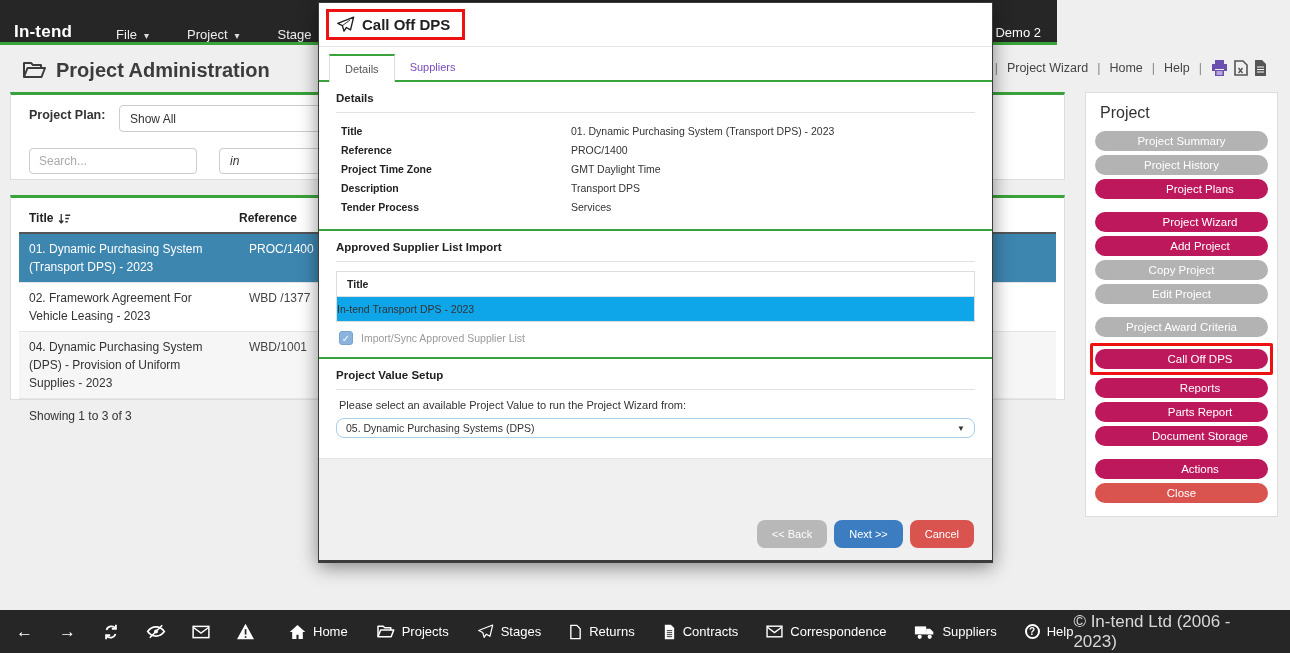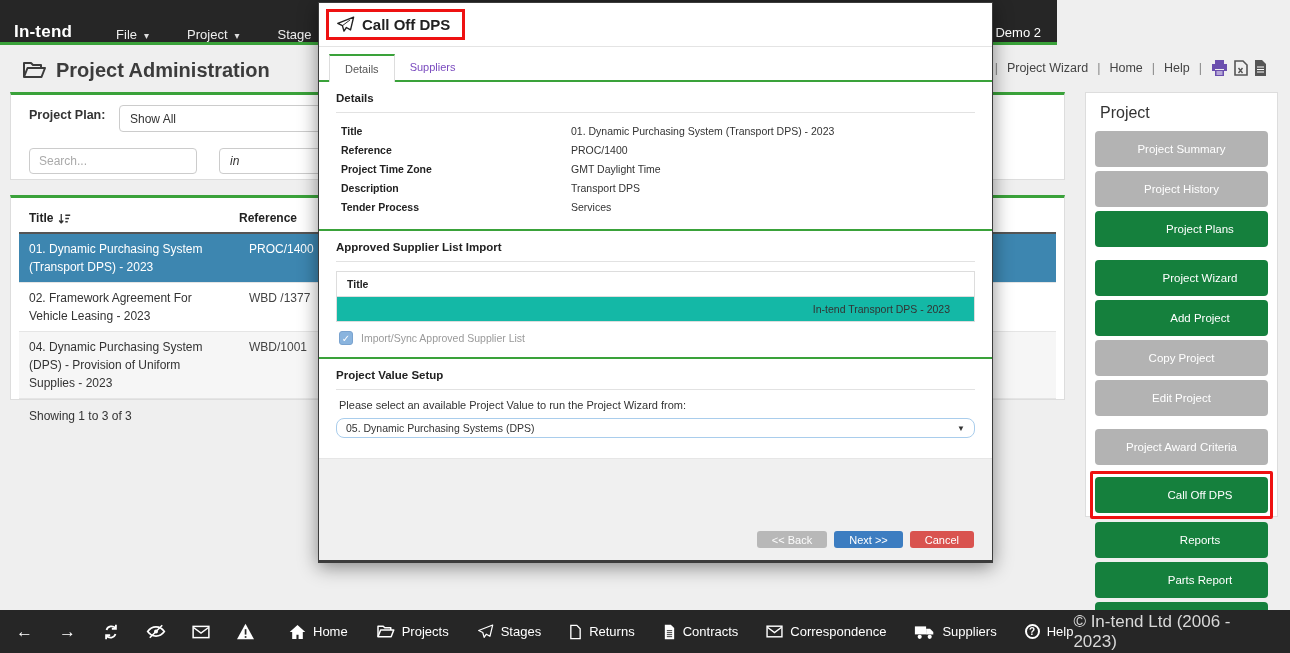--- a/index.html
+++ b/index.html
@@ -58,23 +58,23 @@
   .t-row.selected { background:#3d86b0; color:#fff; }
   .t-row.selected .c-ref { color:#fff; }
   .t-row.selected .c-end { border-left:1px solid #fff; }
   .t-row.selected .hub-ic { color:#fff; }
   .hub-ic { color:#333; display:inline-flex; }
   .tbl-footer { padding:10px 10px; font-size:12px; color:#333; }
 
   
   .sb-title { font-size:16px; color:#333; padding:11px 0 9px 14px; }
   .sb-buttons { padding:0 9px; display:flex; flex-direction:column; }
-  .sb-btn { height:36px; border-radius:4px; color:#fff; font-size:11.5px; display:flex; align-items:center;
+  .sb-btn { height:20px; border-radius:10px; color:#fff; font-size:11.5px; display:flex; align-items:center;
             justify-content:center; margin-bottom:4px; cursor:pointer; white-space:nowrap; }
-  .sb-btn.primary { background:#15803d;padding-left:37px; }
+  .sb-btn.primary { background:#be185d;padding-left:37px; }
   .sb-btn.disabled { background:#b3b3b3; cursor:default; }
   .sb-btn.danger { background:#d9534f; }
   .gap-before { margin-top:9px; }
   .red-wrap { border:3px solid #ee1111; border-radius:2px; padding:3px 2px; margin:2px -5px 3px -5px; }
   .red-wrap .sb-btn { margin-bottom:0; }
 
   
   .modal { position:absolute; left:318px; top:2px; width:675px; height:561px; background:#fff;
            border:1px solid #3c3c3c; border-bottom:3px solid #3c3c3c; box-shadow:0 4px 18px rgba(0,0,0,.45);
            display:flex; flex-direction:column; }
@@ -88,33 +88,33 @@
   .m-body { flex:1; display:flex; flex-direction:column; overflow:hidden; }
   .m-section { padding:10px 17px 8px 17px; }
   .m-sec-head { font-size:11.5px; font-weight:bold; color:#222; border-bottom:1px solid #e2e2e2; padding-bottom:8px; }
   .m-fields { padding-top:9px; }
   .m-frow { display:flex; line-height:19px; }
   .m-flabel { width:235px; font-size:10.5px; font-weight:bold; color:#222; padding-left:5px; }
   .m-fvalue { font-size:10.5px; color:#333; }
   .green-sep { height:2px; background:#3aa23a; flex:none; margin-top:4px; }
   .sub-table { border:1px solid #ddd; margin-top:9px; font-size:10.5px; }
   .sub-th { padding:6px 10px; font-weight:bold; color:#222; border-bottom:1px solid #ddd; background:#fff; }
-  .sub-td { padding:6px 24px; background:#14b8a6; color:#333;text-align:right; }
+  .sub-td { padding:6px 0; background:#0ea5e9; color:#333; }
   .chk-row { display:flex; align-items:center; gap:8px; margin-top:9px; padding-left:3px; }
   .checkbox { width:14px; height:14px; border-radius:3px; background:#8ab4de; border:1px solid #7aa3cf;
               color:#fff; font-size:10px; display:flex; align-items:center; justify-content:center; }
   .checkbox::before { content:"✓"; }
   .chk-label { font-size:10.5px; color:#9a9a9a; }
   .m-prompt { font-size:11px; color:#333; padding:9px 0 7px 3px; }
   .m-select { height:20px; border:1px solid #a9cdec; border-radius:8px; display:flex; align-items:center;
               justify-content:space-between; padding:9px 9px; font-size:10.5px; color:#333; cursor:pointer; }
   .m-caret { font-size:8px; color:#333; }
   .m-footer { flex:1; background:#f0f0f0; border-top:1px solid #e6e6e6; margin-top:12px; position:relative; }
   .m-btns { position:absolute; right:18px; bottom:12px; display:flex; gap:7px; }
-  .m-btn { height:17px; border-radius:3px; color:#fff; font-size:11px; display:flex; align-items:center;
+  .m-btn { height:28px; border-radius:8px; color:#fff; font-size:11px; display:flex; align-items:center;
            justify-content:center; padding:0 15px; cursor:pointer; border:none; font-family:inherit; }
   .m-btn.back { background:#b8b8b8; color:#fdfdfd; }
   .m-btn.next { background:#3c7dc1; }
   .m-btn.cancel { background:#d9534f; }
 
   
   .bottombar { position:absolute; left:0; top:610px; width:1290px; height:43px; background:#262626;
                display:flex; align-items:center; color:#fff; font-size:13px; }
   .bb-utils { display:flex; align-items:center; gap:26px; margin-left:16px; }
   .bb-utils .u-ic { display:inline-flex; align-items:center; cursor:pointer; font-size:17px; font-weight:bold; color:#fff; }

